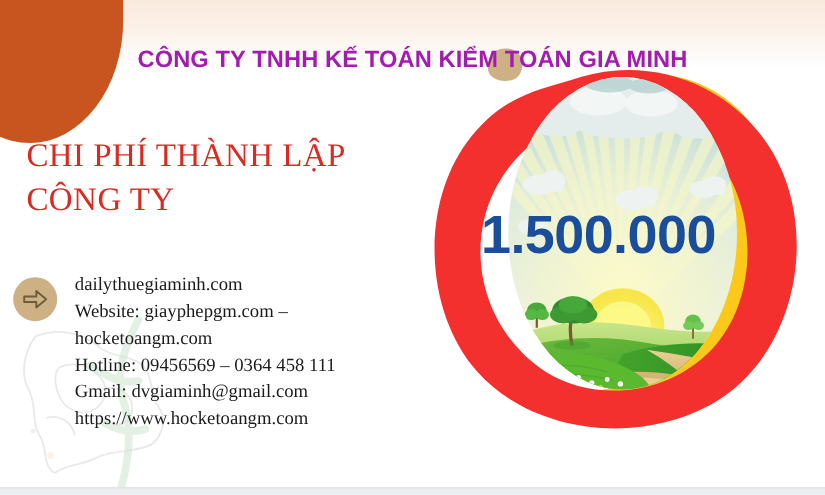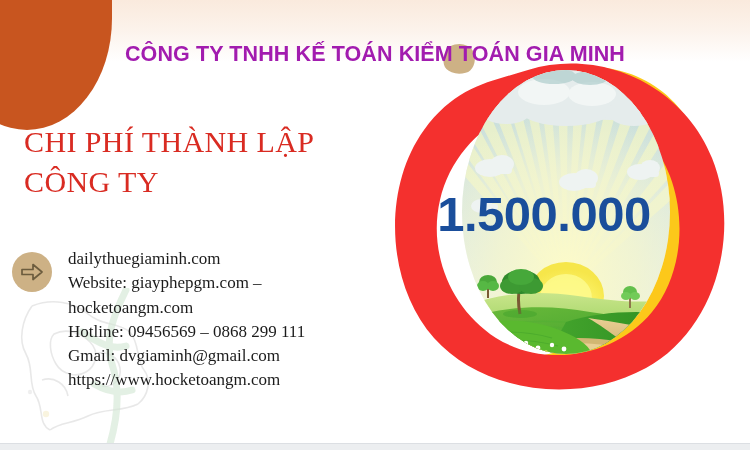--- a/index.html
+++ b/index.html
@@ -172,21 +172,21 @@
   <div class="arrow-badge">
     <svg width="24" height="22" viewBox="0 0 24 22" xmlns="http://www.w3.org/2000/svg">
       <path d="M2 8.5 H13 V3.5 L22 11 L13 18.5 V13.5 H2 Z" fill="none" stroke="#6c5c3e" stroke-width="1.7" stroke-linejoin="round"></path>
     </svg>
   </div>
 
   <div class="contact">
     <div>dailythuegiaminh.com</div>
     <div>Website: giayphepgm.com –</div>
     <div>hocketoangm.com</div>
-    <div>Hotline: 09456569 – 0868 299 111</div>
+    <div>Hotline: 09456569 – 0364 458 111</div>
     <div>Gmail: dvgiaminh@gmail.com</div>
     <div>https://www.hocketoangm.com</div>
   </div>
 
   <div class="price-art">
     <svg width="372" height="358" viewBox="0 0 372 358" xmlns="http://www.w3.org/2000/svg">
       <defs>
         <clipPath id="ovalClip">
           <ellipse cx="188" cy="166" rx="104" ry="142"></ellipse>
         </clipPath>

